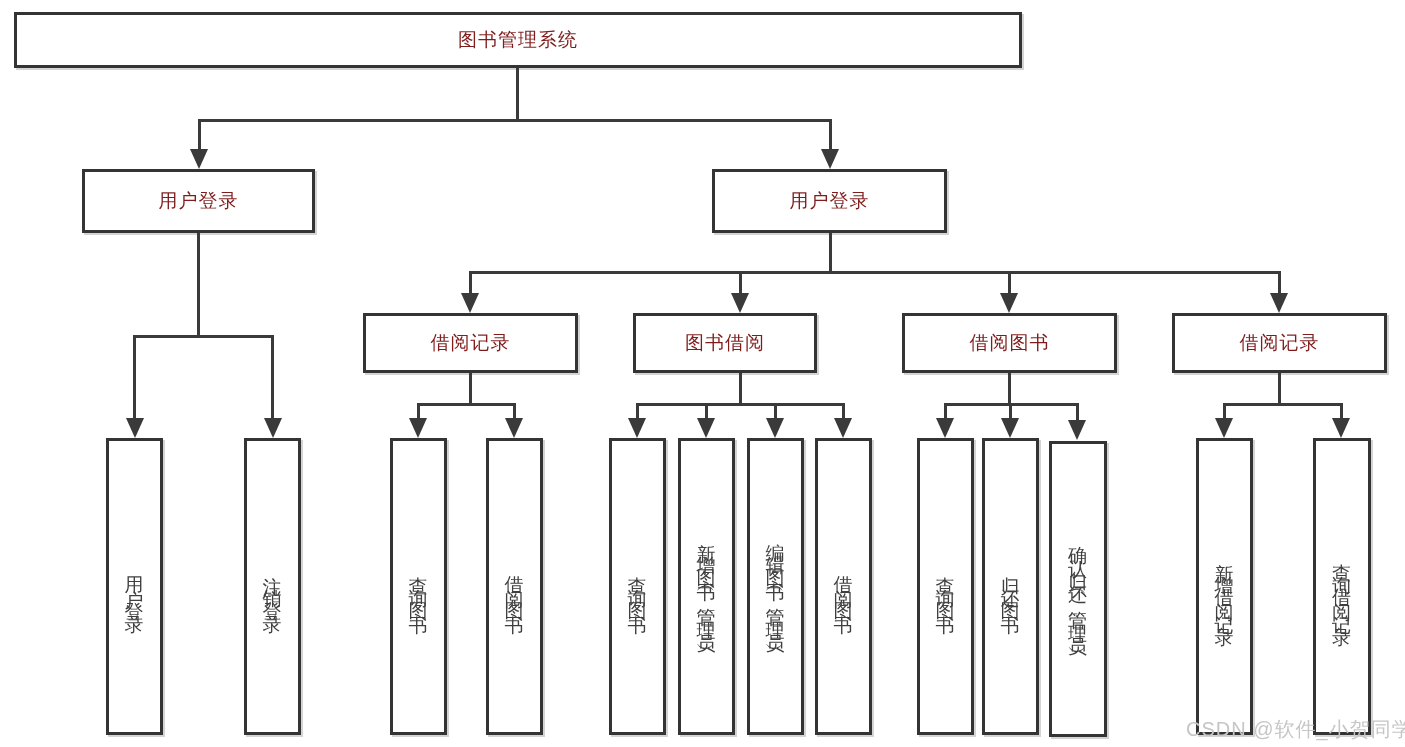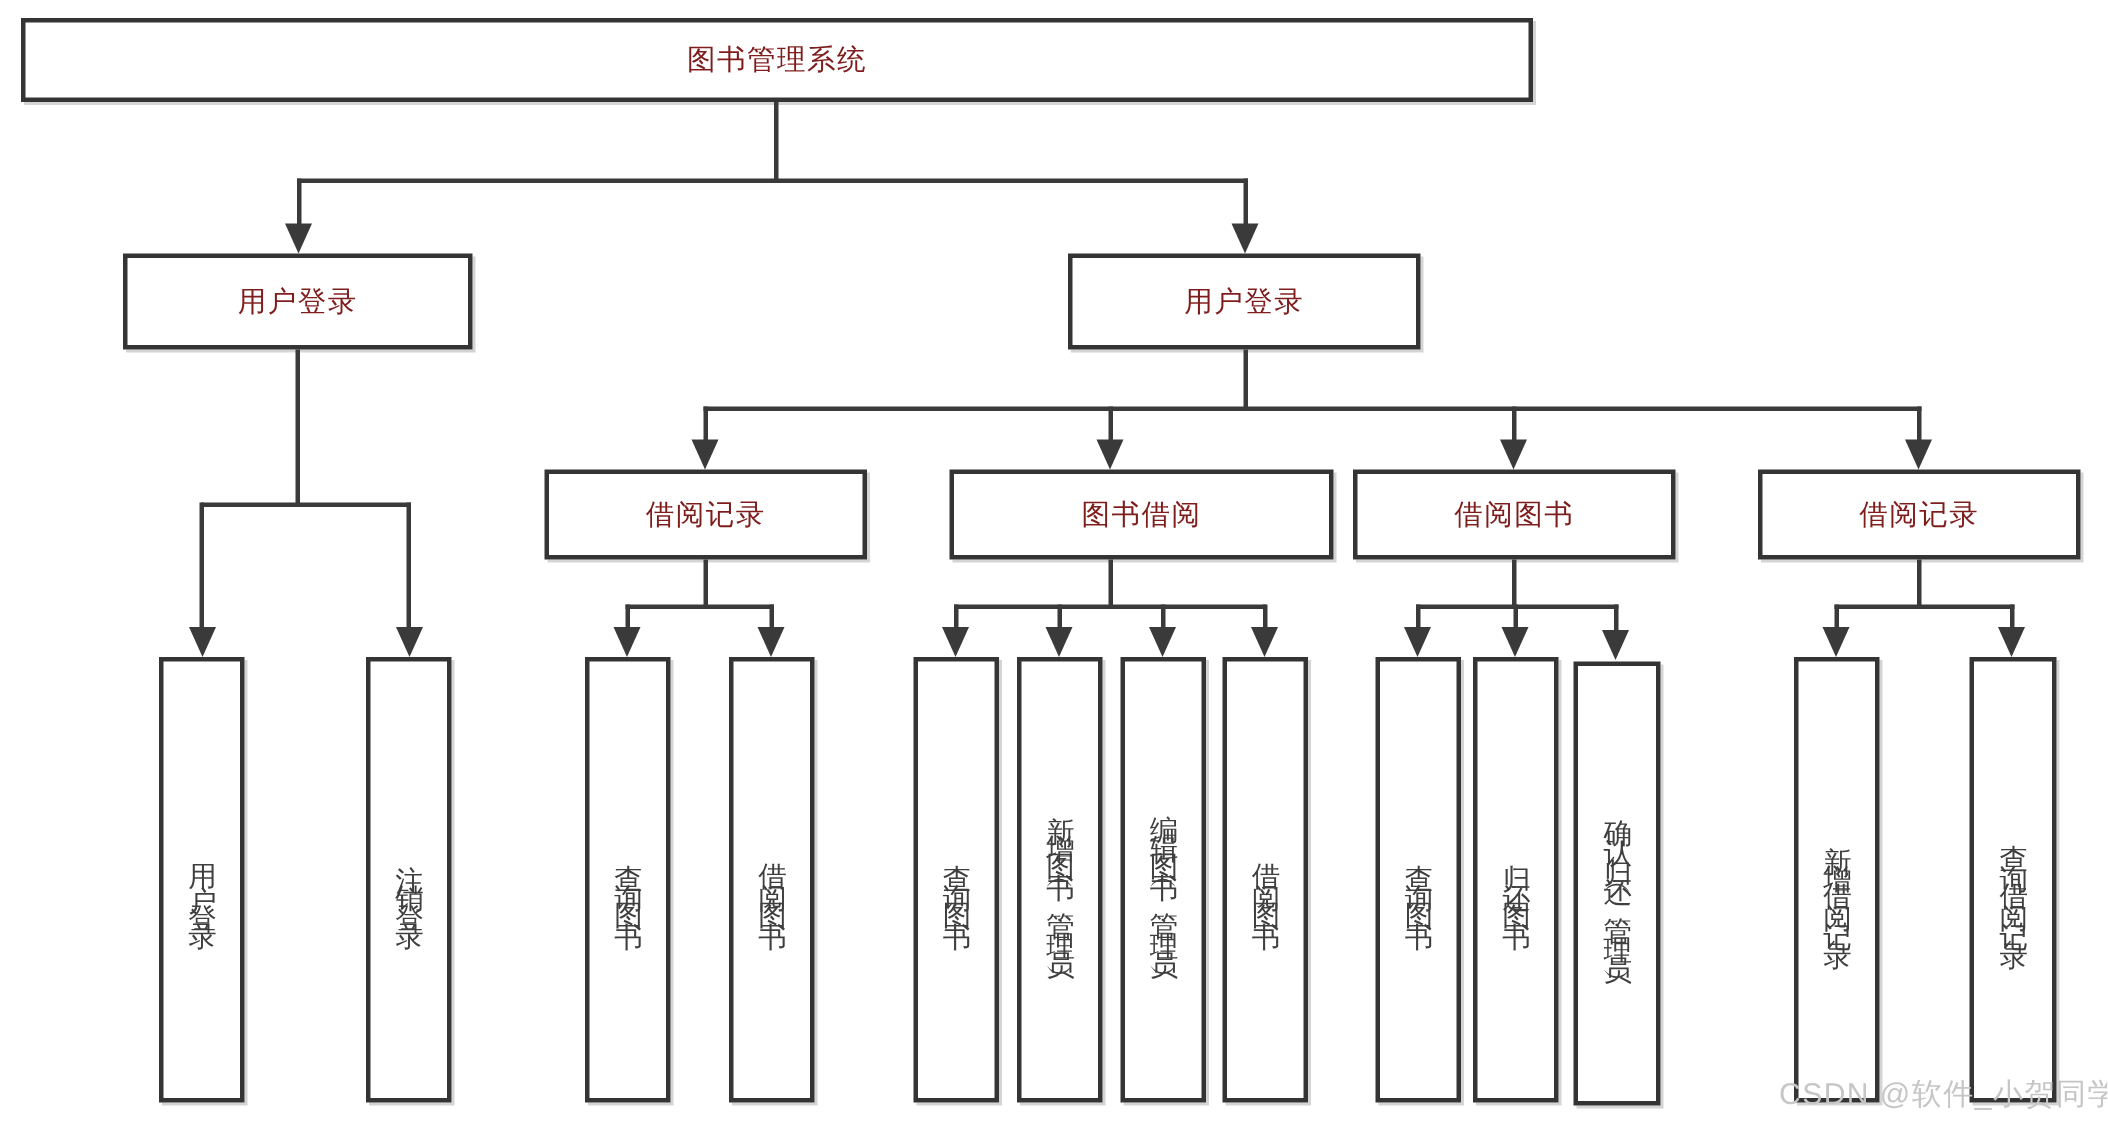--- a/index.html
+++ b/index.html
@@ -64,21 +64,21 @@
     <span>用户登录</span>
   </div>
 
   <div class="hbox" style="left:712px;top:169px;width:235px;height:64px;">
     <span>用户登录</span>
   </div>
 
   <div class="hbox" style="left:363px;top:313px;width:215px;height:60px;">
     <span>借阅记录</span>
   </div>
-  <div class="hbox" style="left:633px;top:313px;width:256px;height:60px;">
+  <div class="hbox" style="left:633px;top:313px;width:184px;height:60px;">
     <span>图书借阅</span>
   </div>
   <div class="hbox" style="left:902px;top:313px;width:215px;height:60px;">
     <span>借阅图书</span>
   </div>
   <div class="hbox" style="left:1172px;top:313px;width:215px;height:60px;">
     <span>借阅记录</span>
   </div>
 
   <div class="vbox" style="left:106px;top:438px;width:57px;height:297px;">

